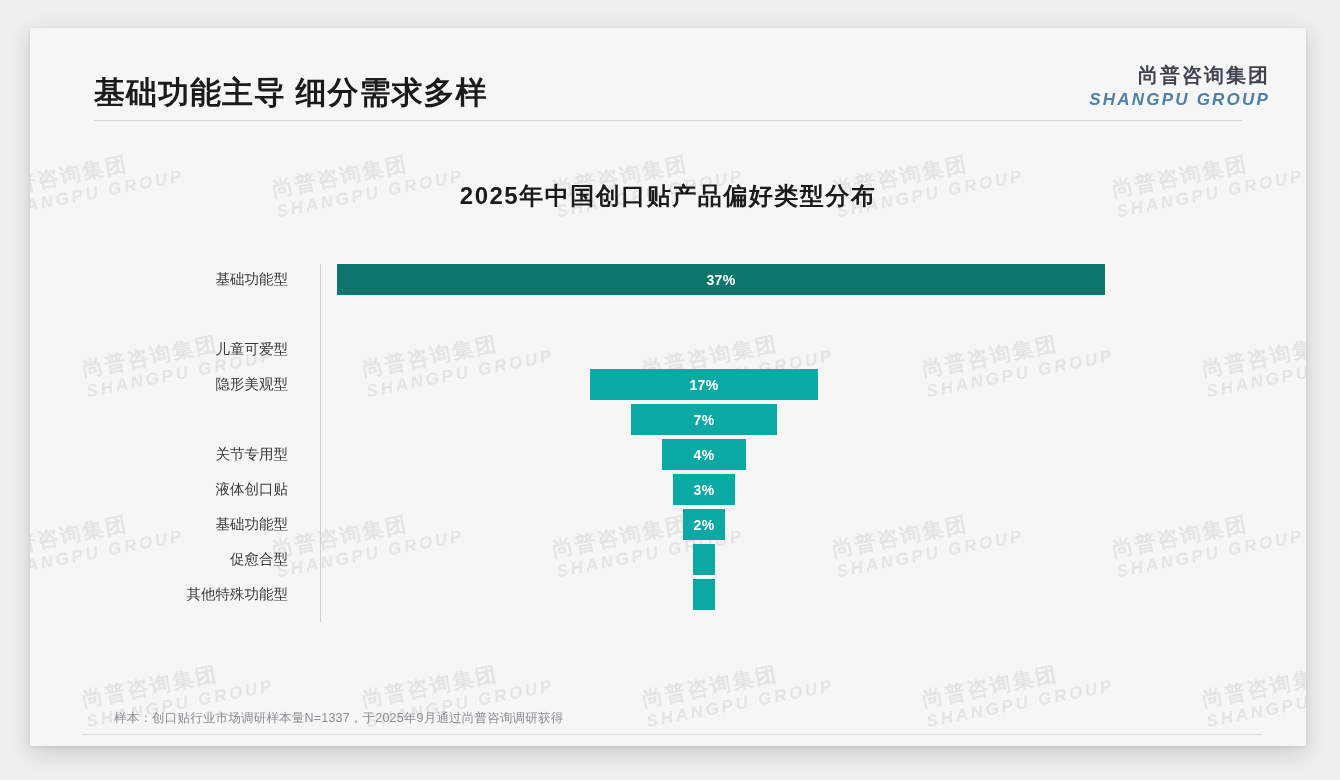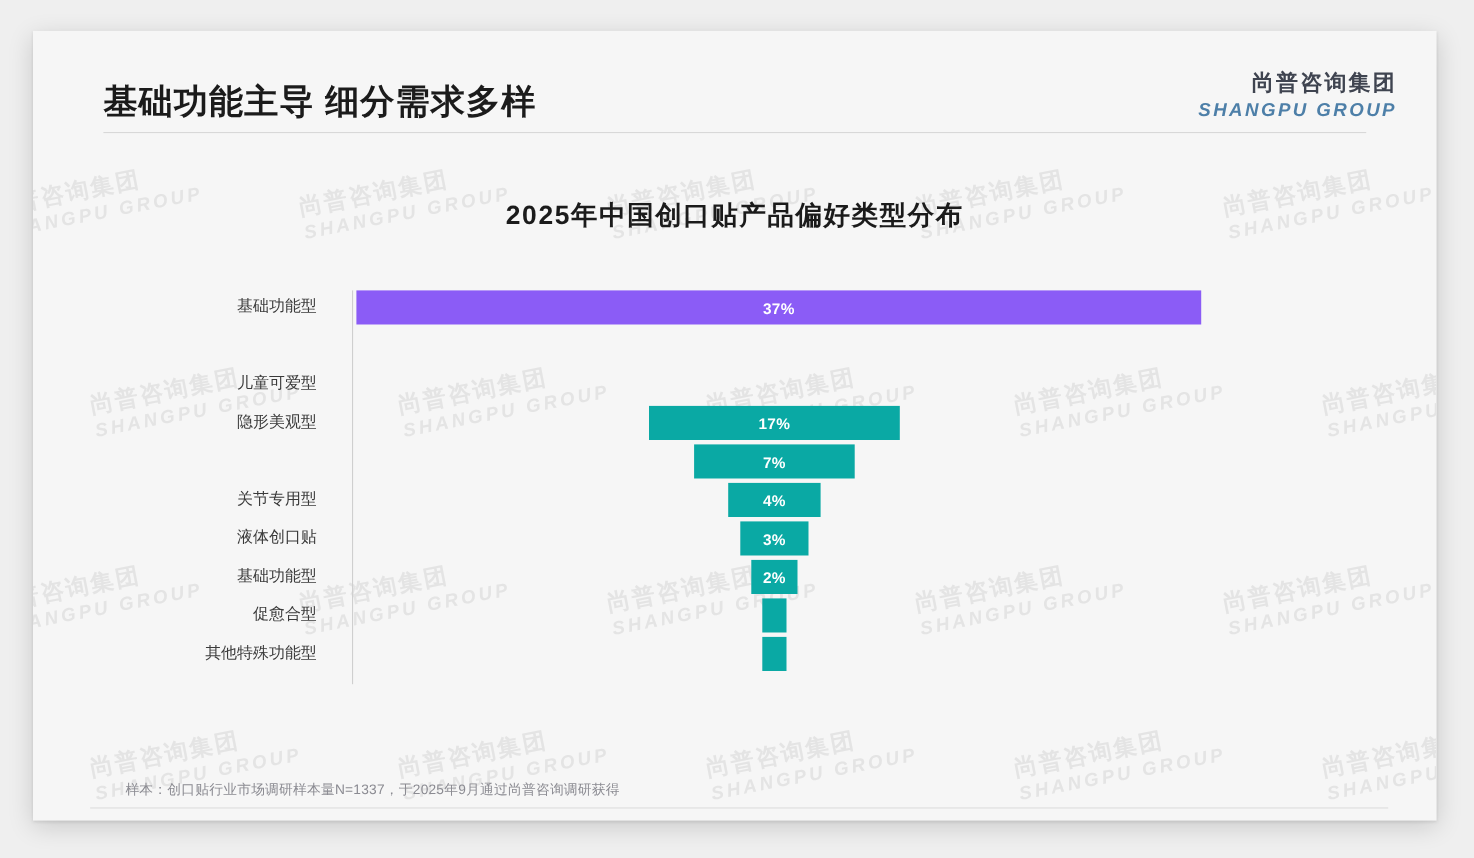--- a/index.html
+++ b/index.html
@@ -203,21 +203,21 @@
       <span class="logo-en">SHANGPU GROUP</span>
     </div>
   </div>
 
   <div class="chart-area">
     <div class="chart-title">2025年中国创口贴产品偏好类型分布</div>
     <div class="plot" id="plot">
       <div class="axis-line"></div>
     <div class="row" style="top: 0px; width: 100%;">
           <div class="cat-label">基础功能型</div>
-          <div class="bar" style="left: 134px; width: 768px; background: #8b5cf6;">
+          <div class="bar" style="left: 147px; width: 768px; background: #0f766e;">
             <span class="bar-value">37%</span>
           </div>
         </div>
         <div class="row" style="top: 70px; width: 100%;">
           <div class="cat-label">儿童可爱型</div>
         </div>
         <div class="row" style="top: 105px; width: 100%;">
           <div class="cat-label">隐形美观型</div>
           <div class="bar" style="left: 399.838px; width: 228.324px; background: rgb(10, 169, 164);">
             <span class="bar-value">17%</span>

